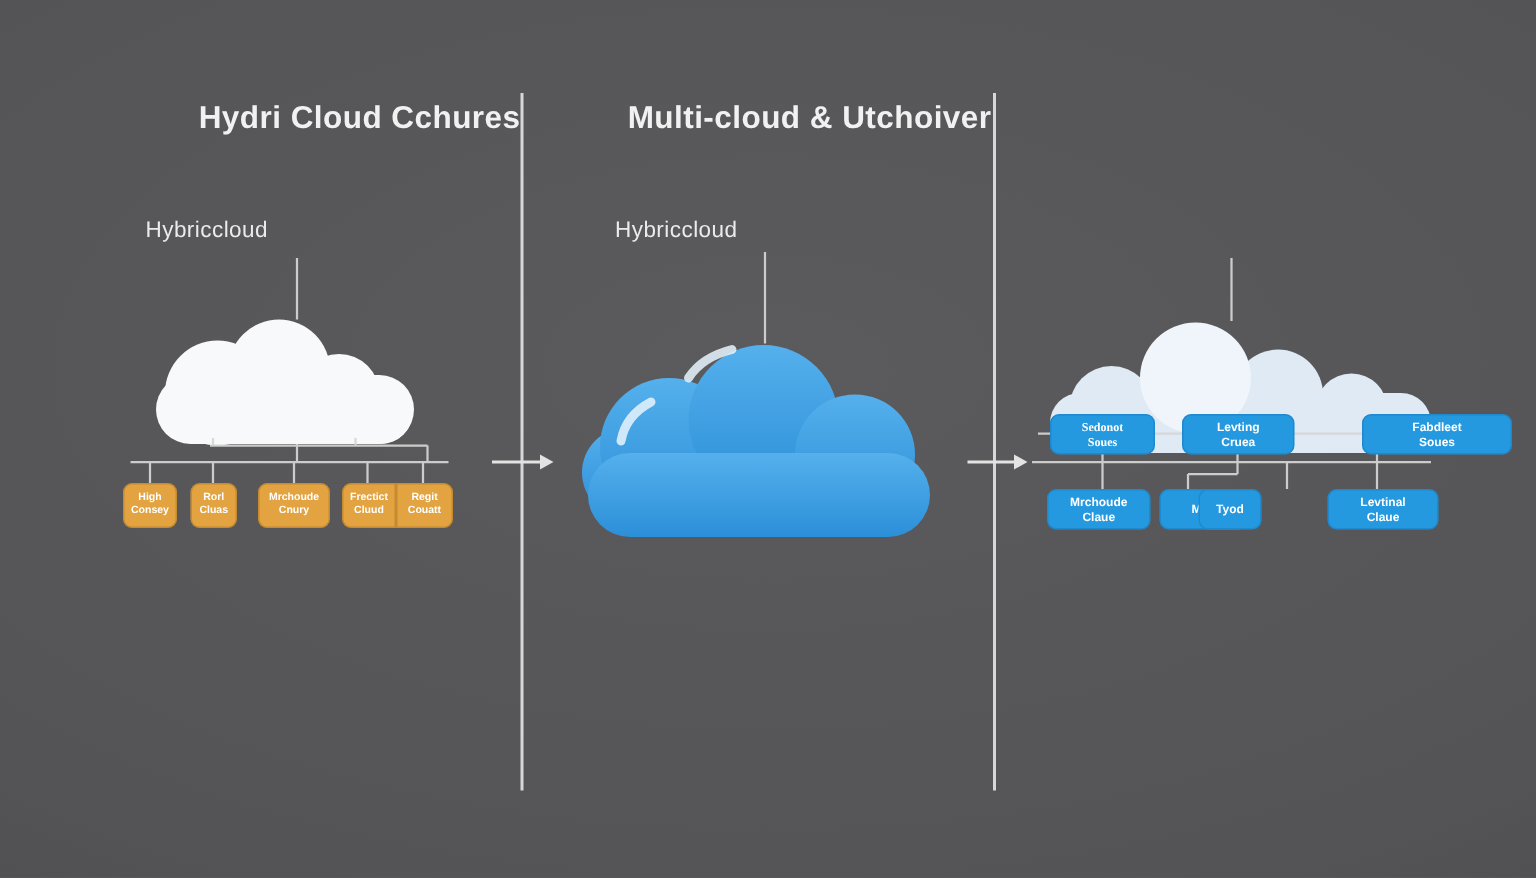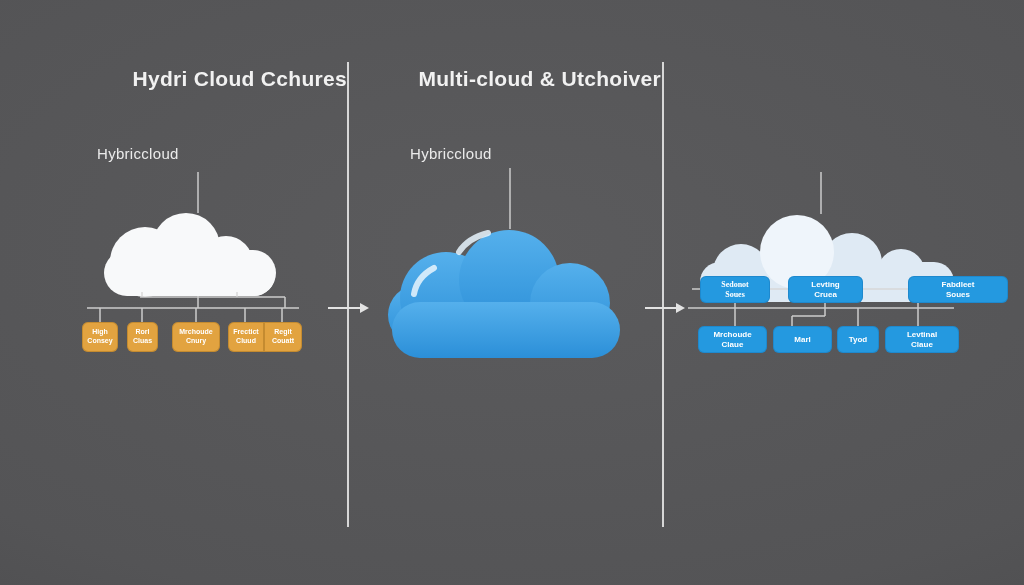--- a/index.html
+++ b/index.html
@@ -177,21 +177,21 @@
     <span>Soues</span>
   </div>
 
   <div class="node bbox bbox-bot" style="left:698px;width:69px;">
     <span>Mrchoude</span>
     <span>Claue</span>
   </div>
   <div class="node bbox bbox-bot" style="left:773px;width:59px;">
     <span>Marl</span>
   </div>
-  <div class="node bbox bbox-bot" style="left:837px;width:42px;">
+  <div class="node bbox bbox-bot" style="left:799px;width:42px;">
     <span>Tyod</span>
   </div>
   <div class="node bbox bbox-bot" style="left:885px;width:74px;">
     <span>Levtinal</span>
     <span>Claue</span>
   </div>
 
 </div>
 
 </body></html>

